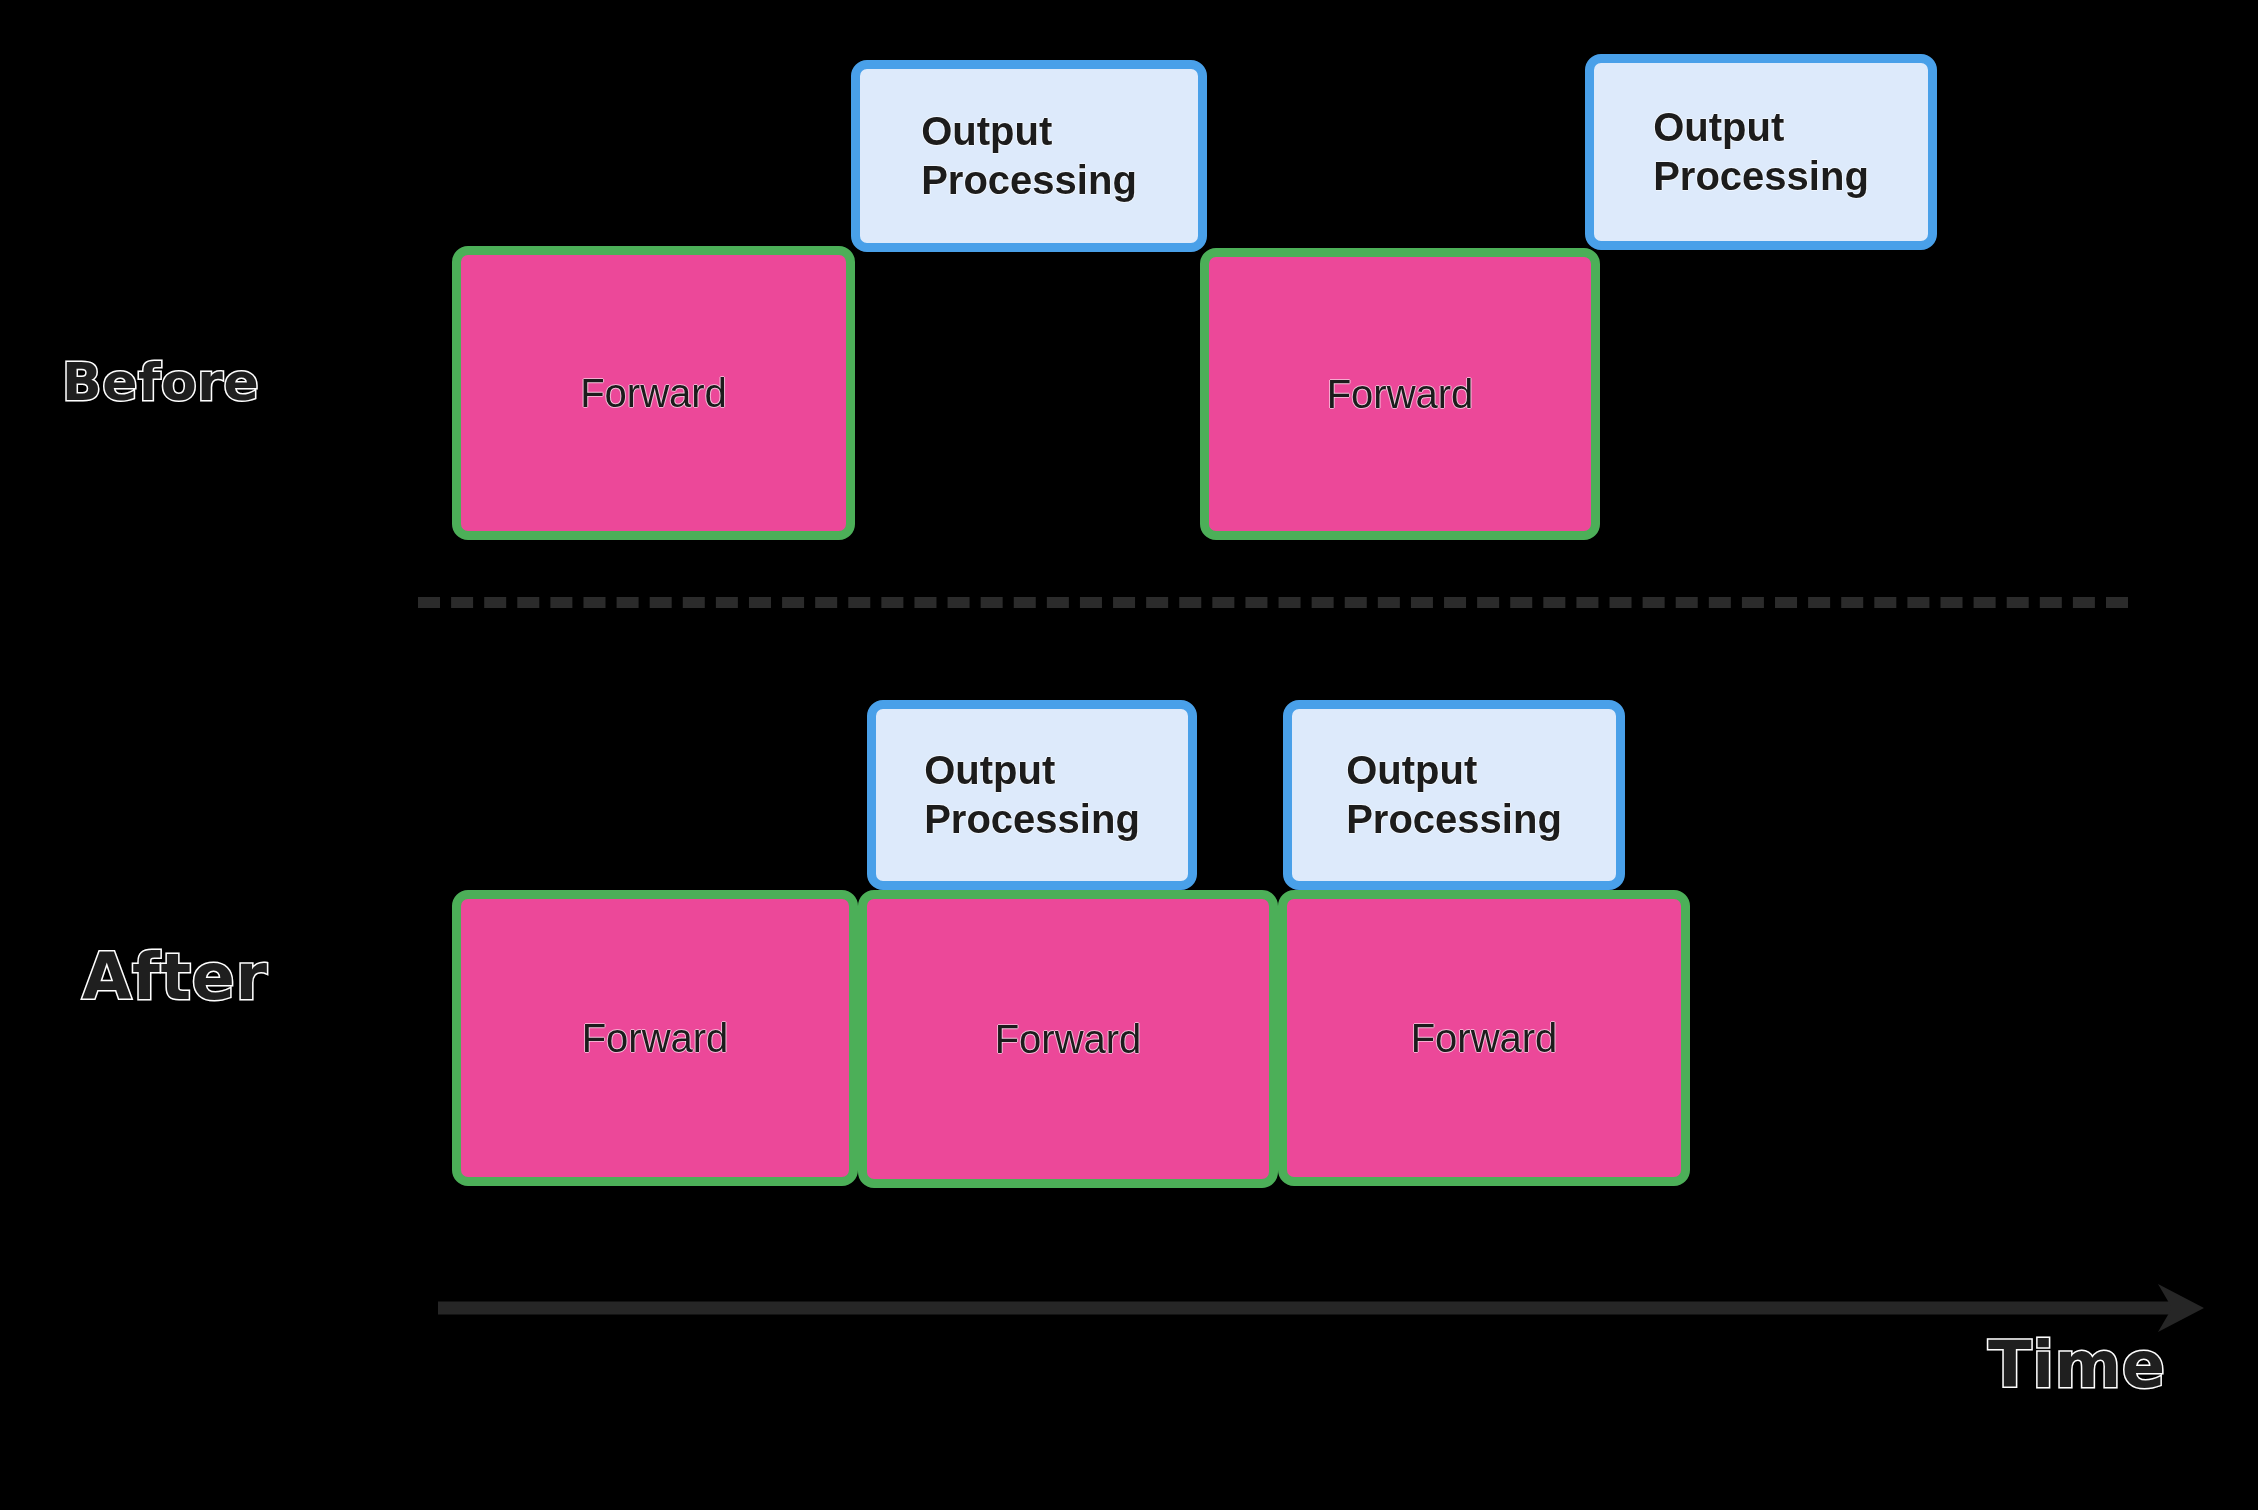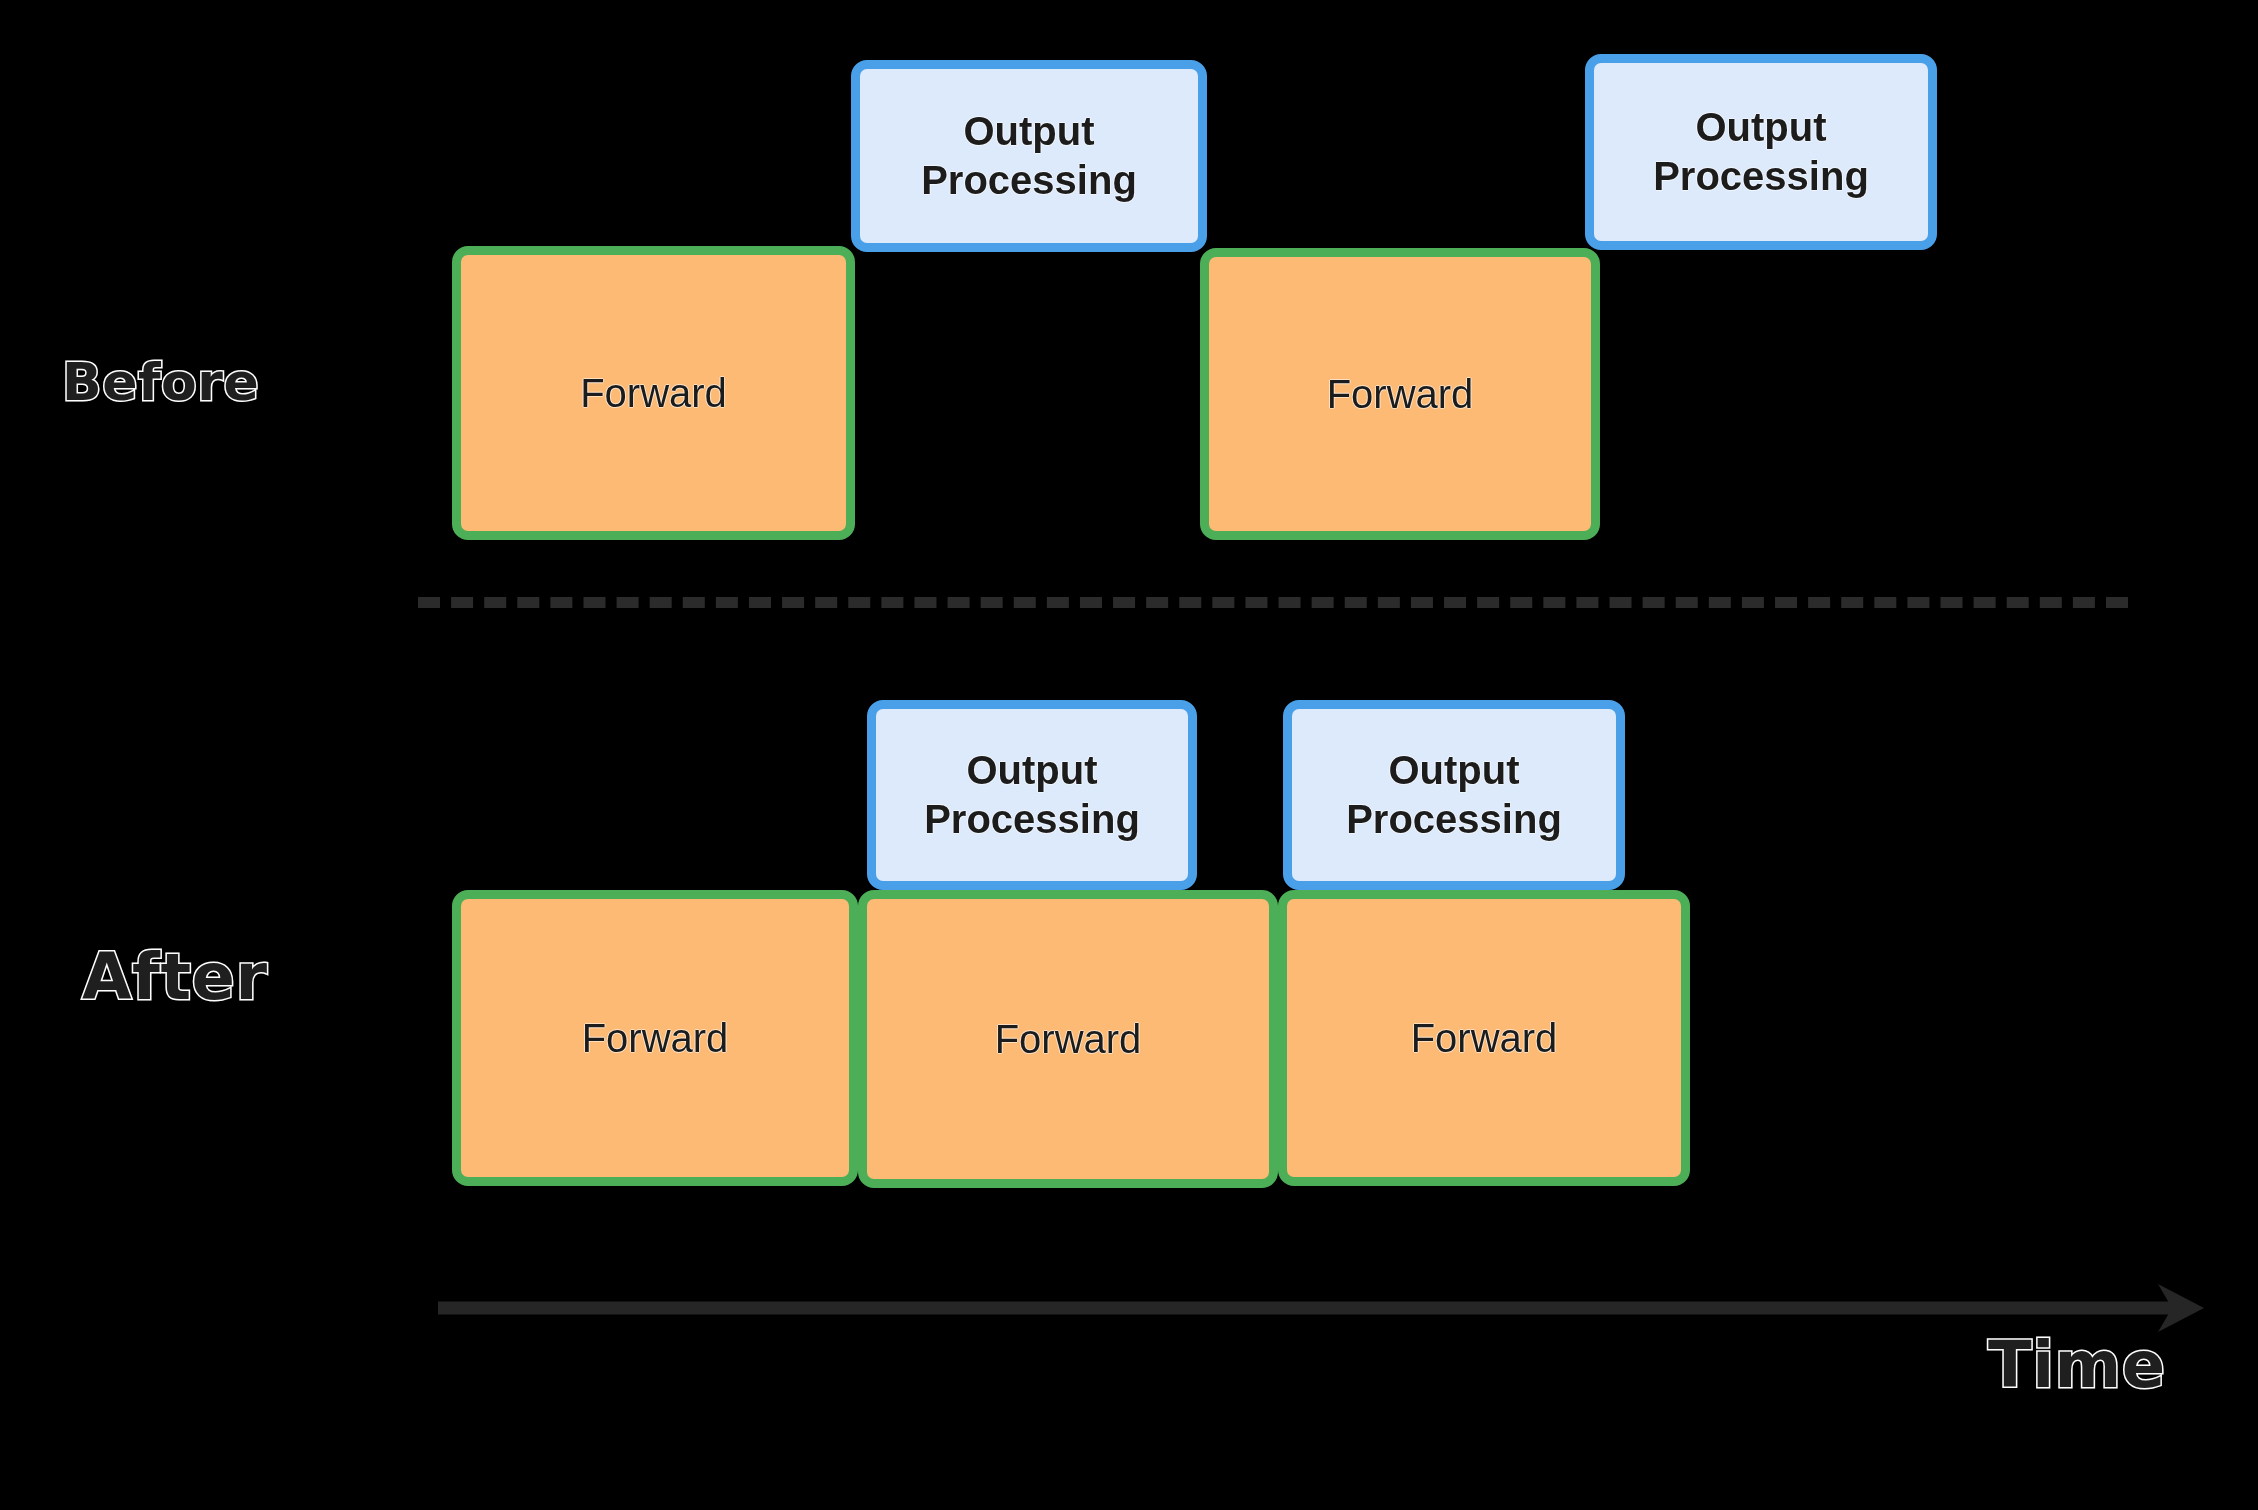--- a/index.html
+++ b/index.html
@@ -30,39 +30,39 @@
     letter-spacing: 0.5px;
   }
 
   
   .block {
     position: absolute;
     box-sizing: border-box;
     display: flex;
     align-items: center;
     justify-content: center;
-    text-align: center;
+    text-align: left;
     border-radius: 16px;
     border-style: solid;
     border-width: 9px;
   }
   .block .block-label {
     font-size: 40px;
     line-height: 1.22;
     font-weight: 500;
     color: #1c1c1c;
     text-shadow:
        1px  0 0 rgba(255,255,255,.55),
       -1px  0 0 rgba(255,255,255,.55),
        0  1px 0 rgba(255,255,255,.55),
        0 -1px 0 rgba(255,255,255,.55);
     padding: 0 10px;
   }
   .block.forward {
-    background: #fdba74;
+    background: #ec4899;
     border-color: #4caf58;
   }
   .block.output {
     background: #ddeafb;
     border-color: #49a0e9;
   }
   .block.output .block-label {
     font-weight: 700;
   }
 

